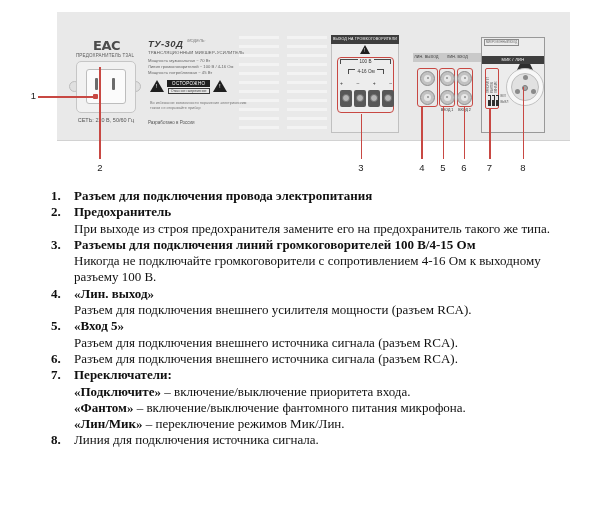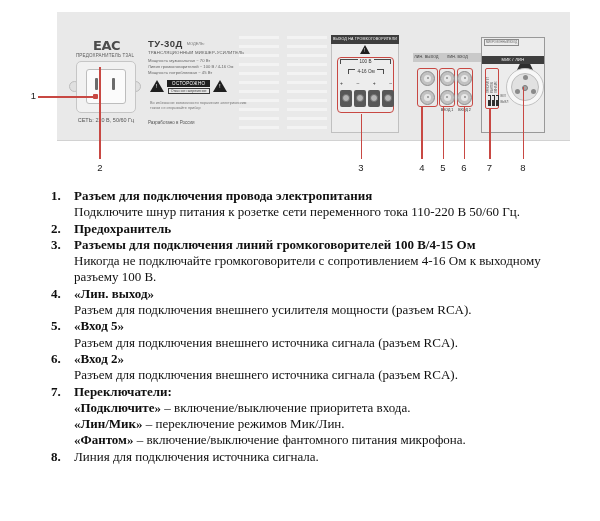--- a/index.html
+++ b/index.html
@@ -11,21 +11,21 @@
   .eac{left:93px;top:38px;font-size:13px;font-weight:bold;color:#4c4c4c;letter-spacing:-.5px;font-family:"DejaVu Sans",sans-serif;}
   .fuse-lbl{left:60px;top:53px;width:90px;text-align:center;font-size:4.5px;color:#5a5a5a;letter-spacing:.2px;}
   .inlet{left:76px;top:61px;width:58px;height:50px;background:#f1f1f1;border:1px solid #c6c6c6;border-radius:5px;}
   .ear{width:9px;height:9px;border-radius:50%;background:#e0e0e0;border:1px solid #bdbdbd;}
   .ear-l{left:69px;top:81px;} .ear-r{left:130px;top:81px;}
   .inlet-in{left:86px;top:69px;width:38px;height:33px;background:#fbfbfb;border:1px solid #bdbdbd;border-radius:3px;}
   .slot{width:3px;height:12px;background:#6b6b6b;border-radius:1px;}
   .slot-l{left:95px;top:78px;} .slot-r{left:112px;top:78px;}
   .mains-lbl{left:60px;top:117px;width:92px;text-align:center;font-size:5.5px;color:#555;}
   
-  .model-row{left:148px;top:38px;display:flex;align-items:center;}
+  .model-row{left:148px;top:38px;display:flex;align-items:flex-start;font-style:italic;}
   .model{font-size:9.5px;font-weight:bold;color:#3c3c3c;letter-spacing:.4px;}
   .model-cap{font-size:4px;color:#777;margin-left:4px;}
   .subtitle{left:148px;top:50px;font-size:4.3px;color:#555;letter-spacing:.2px;}
   .specs{left:148px;top:58px;font-size:4.2px;line-height:5.8px;color:#666;}
   .warn-row{left:150px;top:80px;display:flex;align-items:flex-start;}
   .tri{width:0;height:0;border-left:7px solid transparent;border-right:7px solid transparent;border-bottom:12px solid #1f1f1f;position:relative;}
   .tri::after{content:"!";position:absolute;left:-1.5px;top:3px;font-size:6px;color:#fff;}
   .warn-mid{margin:0 3px;display:flex;flex-direction:column;align-items:center;}
   .warn-title{background:#1f1f1f;color:#fff;font-size:4.5px;padding:1px 5px;letter-spacing:.4px;}
   .warn-sub{border:1px solid #3a3a3a;color:#444;font-size:3.6px;padding:0 2px;margin-top:1px;}
@@ -228,27 +228,27 @@
   <div class="abs cnum n6">6</div>
   <div class="abs cnum n7">7</div>
   <div class="abs cnum n8">8</div>
 </div>
 
 <div class="list">
   <div class="item">
     <span class="inum">1.</span>
     <div class="icontent">
       <div class="ititle">Разъем для подключения провода электропитания</div>
-      <div>Подключите шнур питания к розетке сети переменного тока 110-220 В 50/60 Гц.</div>
     </div>
   </div>
   <div class="item">
     <span class="inum">2.</span>
     <div class="icontent">
       <div class="ititle">Предохранитель</div>
+      <div>При выходе из строя предохранителя замените его на предохранитель такого же типа.</div>
     </div>
   </div>
   <div class="item">
     <span class="inum">3.</span>
     <div class="icontent">
       <div class="ititle">Разъемы для подключения линий громкоговорителей 100 В/4-15 Ом</div>
       <div>Никогда не подключайте громкоговорители с сопротивлением 4-16 Ом к выходному разъему 100 В.</div>
     </div>
   </div>
   <div class="item">
@@ -261,31 +261,30 @@
   <div class="item">
     <span class="inum">5.</span>
     <div class="icontent">
       <div class="ititle">«Вход 5»</div>
       <div>Разъем для подключения внешнего источника сигнала (разъем RCA).</div>
     </div>
   </div>
   <div class="item">
     <span class="inum">6.</span>
     <div class="icontent">
-      <div class="ititle">«Вход 2»</div>
       <div>Разъем для подключения внешнего источника сигнала (разъем RCA).</div>
     </div>
   </div>
   <div class="item">
     <span class="inum">7.</span>
     <div class="icontent">
       <div class="ititle">Переключатели:</div>
       <div><b>«Подключите»</b> <span>– включение/выключение приоритета входа.</span></div>
+      <div><b>«Фантом»</b> <span>– включение/выключение фантомного питания микрофона.</span></div>
       <div><b>«Лин/Мик»</b> <span>– переключение режимов Мик/Лин.</span></div>
-      <div><b>«Фантом»</b> <span>– включение/выключение фантомного питания микрофона.</span></div>
     </div>
   </div>
   <div class="item">
     <span class="inum">8.</span>
     <div class="icontent">
       <div>Линия для подключения источника сигнала.</div>
     </div>
   </div>
 </div>
 

